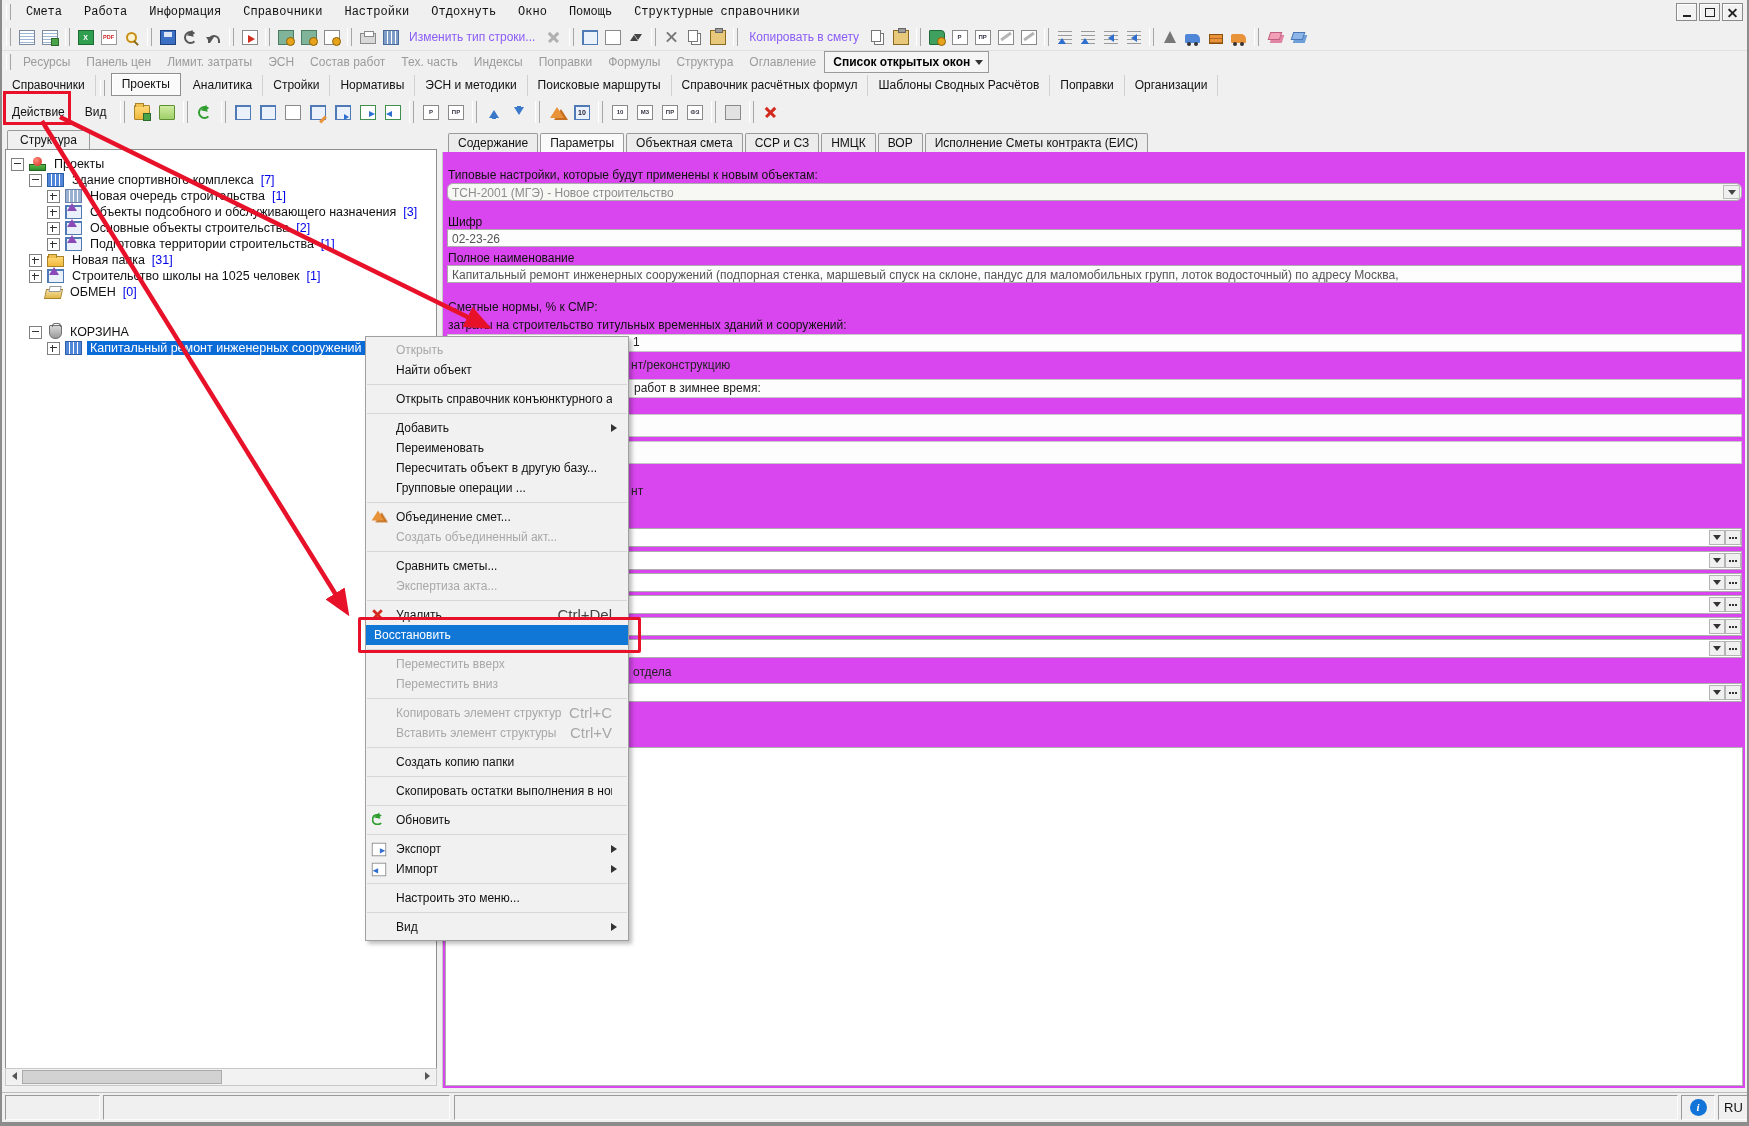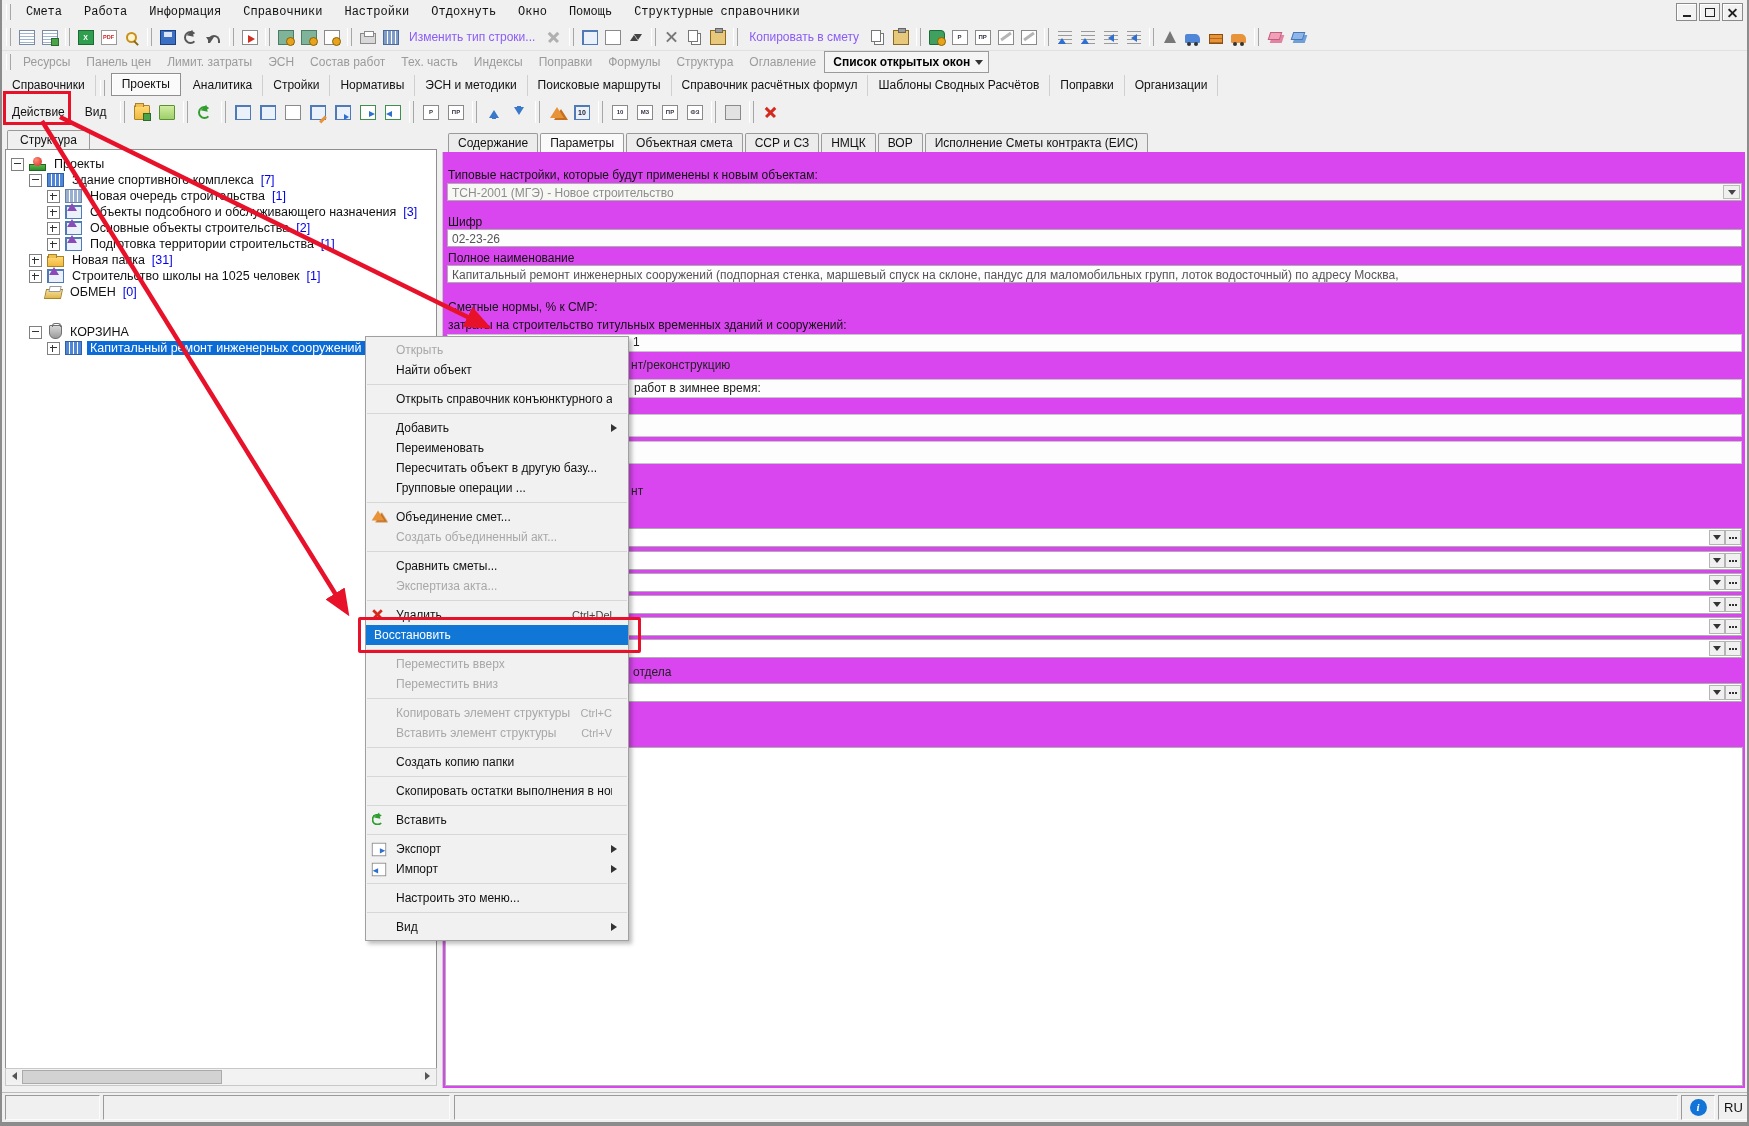--- a/index.html
+++ b/index.html
@@ -137,21 +137,21 @@
   .hthumb{position:absolute;left:16px;top:1px;width:198px;height:12px;background:#d2d2d2;border:1px solid #aaa;}
 
   
   #rightpanel{position:absolute;left:440px;top:130px;right:2px;height:958px;background:#f0f0f0;}
   #rtabs{position:absolute;left:0;top:1px;right:0;height:21px;display:flex;align-items:flex-end;padding-left:6px;border-bottom:1px solid #9a9a9a;}
   .rtab{padding:2px 9px 2px;border:1px solid #9a9a9a;border-bottom:none;margin-right:2px;background:#ececec;border-radius:2px 2px 0 0;white-space:nowrap;line-height:14px;}
   .rtab.active{background:#fafafa;font-weight:normal;padding-bottom:3px;margin-bottom:-1px;}
   .rcontent{position:absolute;left:0;top:22px;right:0;bottom:0;background:#d946ef;border-left:1px solid #c8c8c8;}
   .flabel{position:absolute;left:5px;white-space:nowrap;color:#111;}
   .ffield{position:absolute;left:4px;right:3px;height:18px;background:#fdfdfd;border:1px solid #adadad;line-height:18px;padding:0 4px;white-space:nowrap;overflow:hidden;box-sizing:border-box;}
-  .ffield.dis{color:#8d8d8d;background:#f7f7f4;}
+  .ffield.dis{color:#8d8d8d;background:#f7f7f4;border-radius:6px;}
   .ffield .dd{position:absolute;right:1px;top:1px;bottom:1px;width:15px;background:#f0f0f0;border:1px solid #bbb;display:flex;align-items:center;justify-content:center;}
   .dd::after{content:"";border:4px solid transparent;border-top:5px solid #444;margin-top:4px;}
   .fstrip{position:absolute;left:4px;right:3px;background:#fdfdfd;border:1px solid #c6c6c6;box-sizing:border-box;}
   .frag{position:absolute;white-space:nowrap;color:#222;}
   .combo{position:absolute;left:4px;right:3px;height:19px;background:#fff;border:1px solid #adadad;box-sizing:border-box;}
   .combo .cbtn{position:absolute;top:1px;bottom:1px;width:14px;background:#f0f0f0;border:1px solid #b5b5b5;display:flex;align-items:center;justify-content:center;}
   .combo .cbtn.dd2{right:16px;} .combo .cbtn.el{right:0;}
   .cbtn.dd2::after{content:"";border:4px solid transparent;border-top:5px solid #333;margin-top:4px;}
   .cbtn.el::after{content:"";width:2px;height:2px;background:#333;box-shadow:3px 0 0 #333,-3px 0 0 #333;}
   .cval{position:absolute;left:4px;top:0;line-height:18px;}
@@ -160,21 +160,21 @@
   
   #statusbar{position:absolute;left:0;right:0;top:1092px;height:30px;background:#f0f0f0;border-top:1px solid #bbb;}
   .scell{position:absolute;top:2px;height:25px;border:1px solid;border-color:#9a9a9a #fbfbfb #fbfbfb #9a9a9a;background:#f0f0f0;box-sizing:border-box;}
   #sb-info-icon{width:17px;height:17px;border-radius:50%;background:#1273d8;color:#fff;font:bold 11px/17px "Liberation Serif",serif;text-align:center;margin:3px auto;font-style:italic;}
   #sb-lang{text-align:center;line-height:23px;font-size:13px;}
 
   
   #ctxmenu{position:absolute;left:363px;top:336px;width:264px;background:#f1f1f1;border:1px solid #a0a0a0;box-shadow:3px 3px 4px rgba(0,0,0,.25);z-index:40;padding:3px 0;box-sizing:border-box;}
   .cmi{position:relative;height:20px;line-height:20px;display:flex;align-items:center;padding:0 16px 0 30px;white-space:nowrap;}
   .cmi .cml{flex:1;overflow:hidden;}
-  .cmi .cms{color:#444;margin-left:8px;font-size:11px;}
+  .cmi .cms{color:#444;margin-left:8px;font-size:15px;}
   .cmi.dis .cml,.cmi.dis .cms{color:#a8a8a8;}
   .cmi.hl{background:#1177d7;padding-left:8px;} .cmi.hl .cml{color:#fff;}
   .cmi .cmarrow{position:absolute;right:7px;top:6px;border:4px solid transparent;border-left:6px solid #333;}
   .cmsep{height:1px;background:#d7d7d7;margin:4px 1px;}
   .cmico{position:absolute;left:5px;top:3px;width:16px;height:15px;}
   .cmico .gi{transform:scale(.9);}
 
   
   #box-action{position:absolute;left:1px;top:91px;width:62px;height:28px;border:3px solid #e8112a;z-index:60;}
   #box-restore{position:absolute;left:356px;top:617px;width:277px;height:30px;border:3px solid #e8112a;border-radius:2px;z-index:60;}
@@ -681,21 +681,21 @@
       </div>
       <div class="cmsep"></div>
       <div class="cmi">
         <span class="cml">Скопировать остатки выполнения в новый объект</span>
       </div>
       <div class="cmsep"></div>
       <div class="cmi">
         <span class="cmico">
           <i class="gi gi-refresh-green"></i>
         </span>
-        <span class="cml">Вставить</span>
+        <span class="cml">Обновить</span>
       </div>
       <div class="cmsep"></div>
       <div class="cmi">
         <span class="cmico">
           <i class="gi gi-doc-export"></i>
         </span>
         <span class="cml">Экспорт</span>
         <span class="cmarrow"></span>
       </div>
       <div class="cmi">

